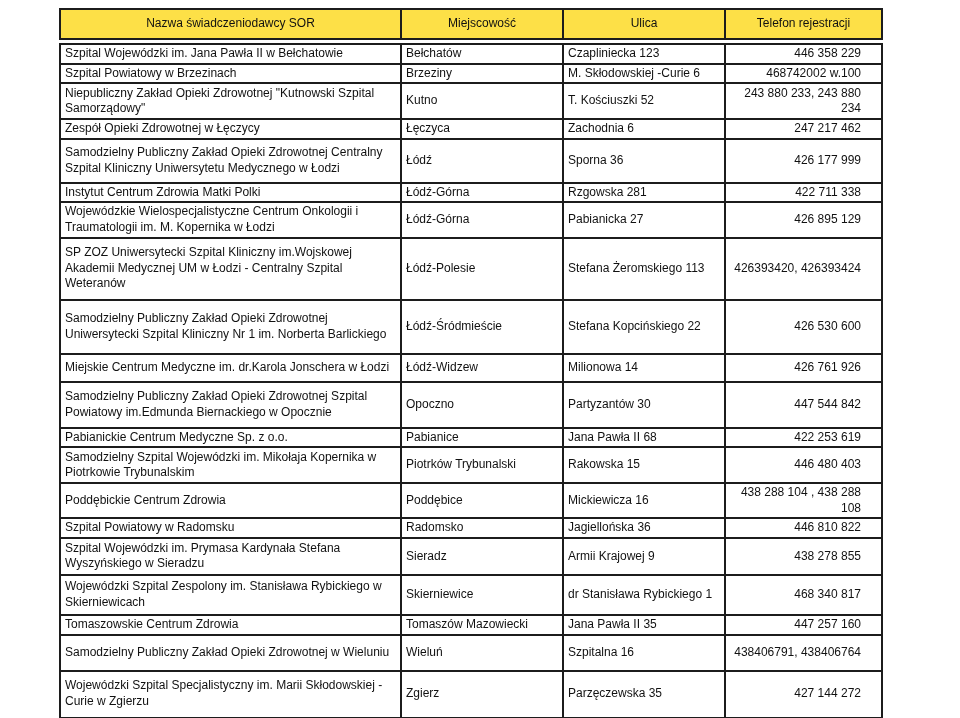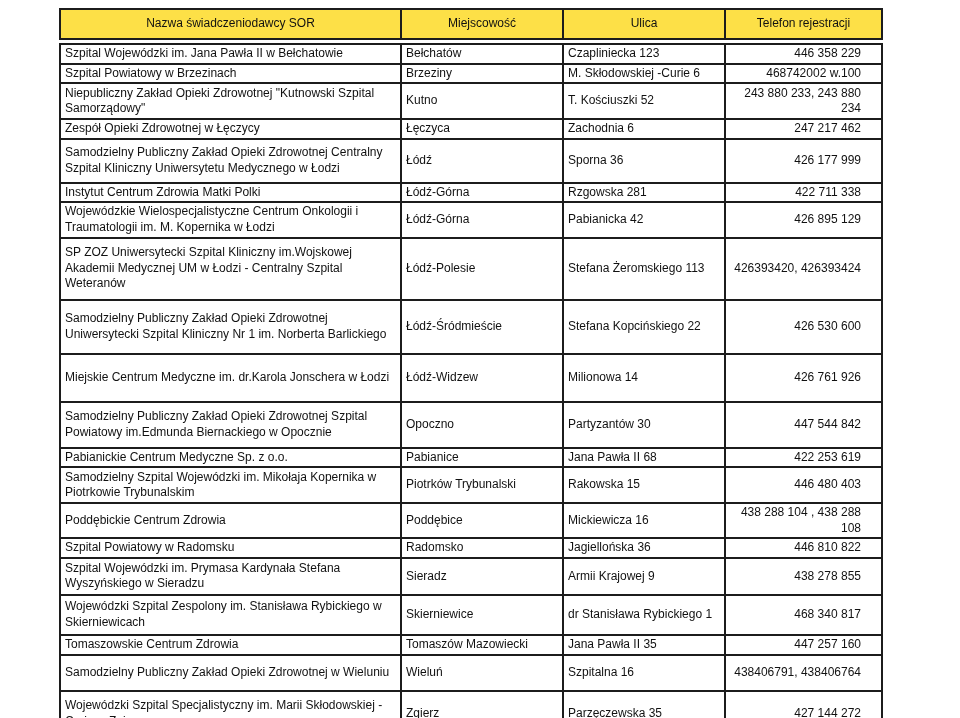--- a/index.html
+++ b/index.html
@@ -56,21 +56,21 @@
   
   tbody tr:nth-child(1)  td { height: 18px; }
   tbody tr:nth-child(2)  td { height: 18px; margin-left: 12px; }
   tbody tr:nth-child(3)  td { height: 36px; }
   tbody tr:nth-child(4)  td { height: 18px; }
   tbody tr:nth-child(5)  td { height: 44px; }
   tbody tr:nth-child(6)  td { height: 18px; }
   tbody tr:nth-child(7)  td { height: 35px; }
   tbody tr:nth-child(8)  td { height: 62px; }
   tbody tr:nth-child(9)  td { height: 54px; }
-  tbody tr:nth-child(10) td { height: 48px; }
+  tbody tr:nth-child(10) td { height: 28px; }
   tbody tr:nth-child(11) td { height: 46px; }
   tbody tr:nth-child(12) td { height: 18px; }
   tbody tr:nth-child(13) td { height: 36px; }
   tbody tr:nth-child(14) td { height: 18px; }
   tbody tr:nth-child(15) td { height: 18px; }
   tbody tr:nth-child(16) td { height: 37px; }
   tbody tr:nth-child(17) td { height: 40px; }
   tbody tr:nth-child(18) td { height: 18px; }
   tbody tr:nth-child(19) td { height: 36px; }
   tbody tr:nth-child(20) td { height: 47px; }
@@ -143,21 +143,21 @@
     <tr>
       <td class="provider">Instytut Centrum Zdrowia Matki Polki</td>
       <td class="city">Łódź-Górna</td>
       <td class="street">Rzgowska 281</td>
       <td class="phone">422 711 338</td>
     </tr>
 
     <tr>
       <td class="provider">Wojewódzkie Wielospecjalistyczne Centrum Onkologii i Traumatologii im. M. Kopernika w Łodzi</td>
       <td class="city">Łódź-Górna</td>
-      <td class="street">Pabianicka 42</td>
+      <td class="street">Pabianicka 27</td>
       <td class="phone">426 895 129</td>
     </tr>
 
     <tr>
       <td class="provider">SP ZOZ Uniwersytecki Szpital Kliniczny im.Wojskowej Akademii Medycznej UM w Łodzi - Centralny Szpital Weteranów</td>
       <td class="city">Łódź-Polesie</td>
       <td class="street">Stefana Żeromskiego 113</td>
       <td class="phone">426393420, 426393424</td>
     </tr>
 

